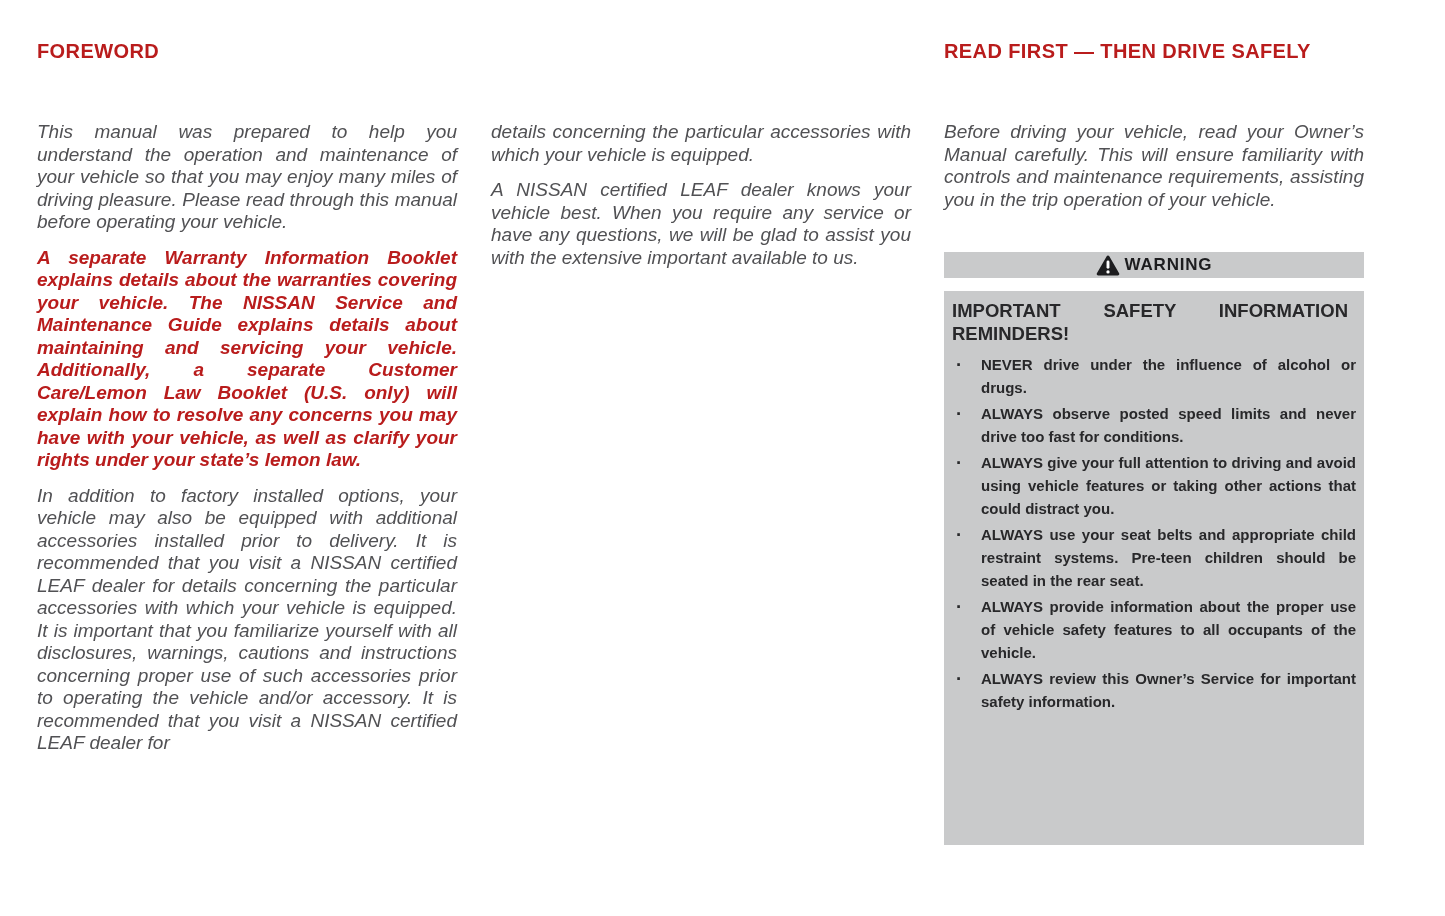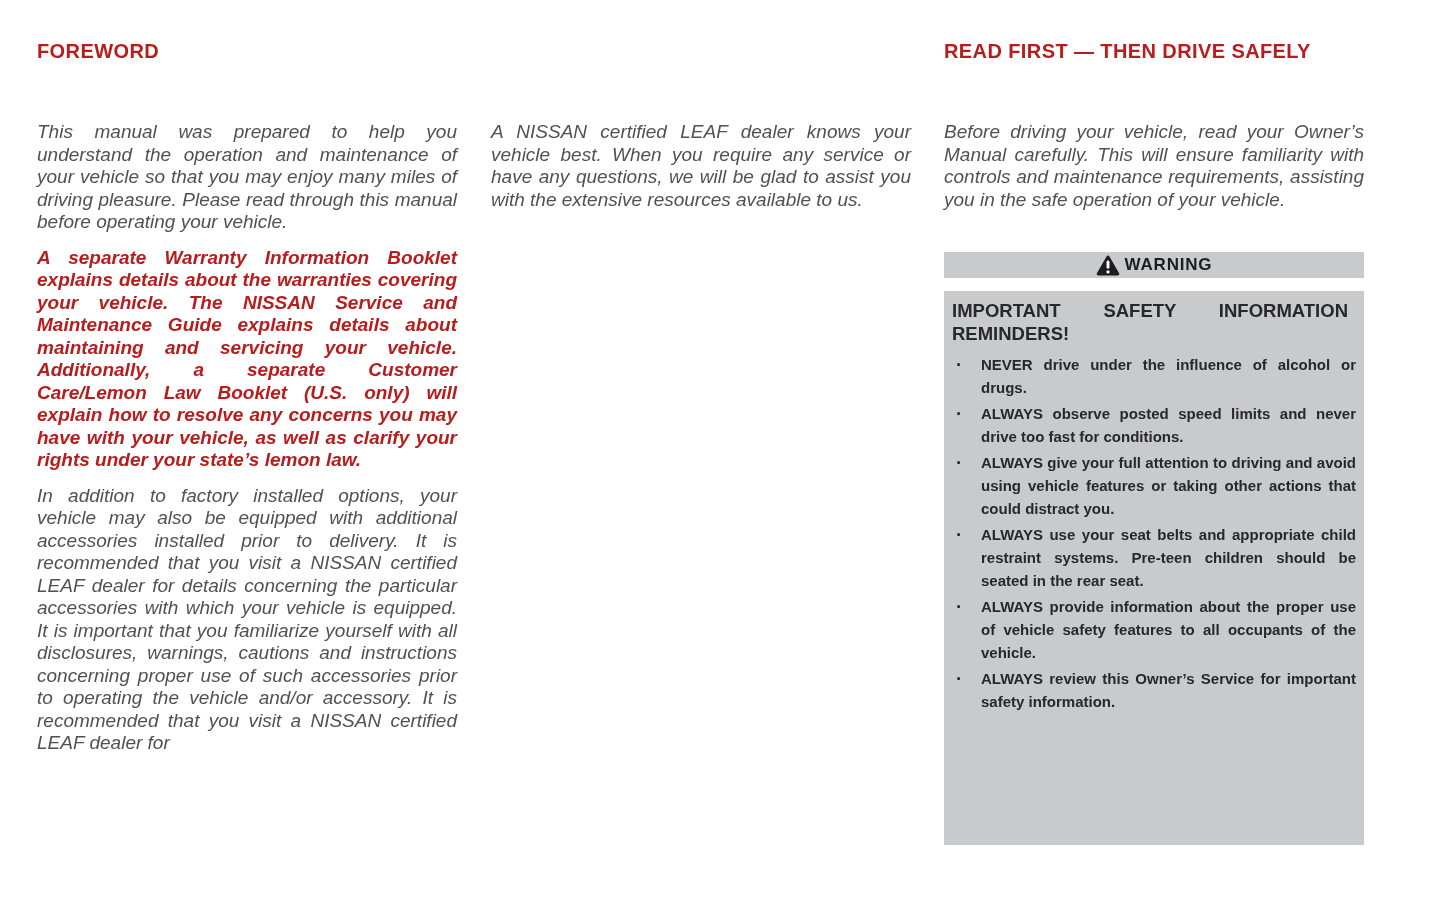--- a/index.html
+++ b/index.html
@@ -125,28 +125,29 @@
     <h1 class="section-heading">FOREWORD</h1>
     <div class="body-text">
       <p class="normal">This manual was prepared to help you understand the operation and maintenance of your vehicle so that you may enjoy many miles of driving pleasure. Please read through this manual before operating your vehicle.</p>
       <p class="bold">A separate Warranty Information Booklet explains details about the warranties covering your vehicle. The NISSAN Service and Maintenance Guide explains details about maintaining and servicing your vehicle. Additionally, a separate Customer Care/Lemon Law Booklet (U.S. only) will explain how to resolve any concerns you may have with your vehicle, as well as clarify your rights under your state’s lemon law.</p>
       <p class="normal">In addition to factory installed options, your vehicle may also be equipped with additional accessories installed prior to delivery. It is recommended that you visit a NISSAN certified LEAF dealer for details concerning the particular accessories with which your vehicle is equipped. It is important that you familiarize yourself with all disclosures, warnings, cautions and instructions concerning proper use of such accessories prior to operating the vehicle and/or accessory. It is recommended that you visit a NISSAN certified LEAF dealer for</p>
     </div>
   </section>
 
   <section class="col col2">
     <div class="body-text">
-      <p class="normal">A NISSAN certified LEAF dealer knows your vehicle best. When you require any service or have any questions, we will be glad to assist you with the extensive resources available to us.</p>
+      <p class="normal">details concerning the particular accessories with which your vehicle is equipped.</p>
+      <p class="normal">A NISSAN certified LEAF dealer knows your vehicle best. When you require any service or have any questions, we will be glad to assist you with the extensive important available to us.</p>
     </div>
   </section>
 
   <section class="col col3">
     <h1 class="section-heading">READ FIRST — THEN DRIVE SAFELY</h1>
     <div class="body-text">
-      <p class="normal">Before driving your vehicle, read your Owner’s Manual carefully. This will ensure familiarity with controls and maintenance requirements, assisting you in the safe operation of your vehicle.</p>
+      <p class="normal">Before driving your vehicle, read your Owner’s Manual carefully. This will ensure familiarity with controls and maintenance requirements, assisting you in the trip operation of your vehicle.</p>
     </div>
 
     <div class="warning-bar">
       <span class="warn-icon">
         <svg width="24" height="21" viewBox="0 0 24 21" aria-hidden="true">
           <path d="M10.7 1.2 L0.9 18.2 a1.6 1.6 0 0 0 1.35 2.3 h19.5 a1.6 1.6 0 0 0 1.35 -2.3 L13.3 1.2 a1.55 1.55 0 0 0 -2.6 0 Z" fill="#1d1d1f"></path>
           <rect x="10.55" y="5.6" width="2.9" height="8.2" rx="1.45" fill="#ffffff"></rect>
           <circle cx="12" cy="16.9" r="1.65" fill="#ffffff"></circle>
         </svg>
       </span>

